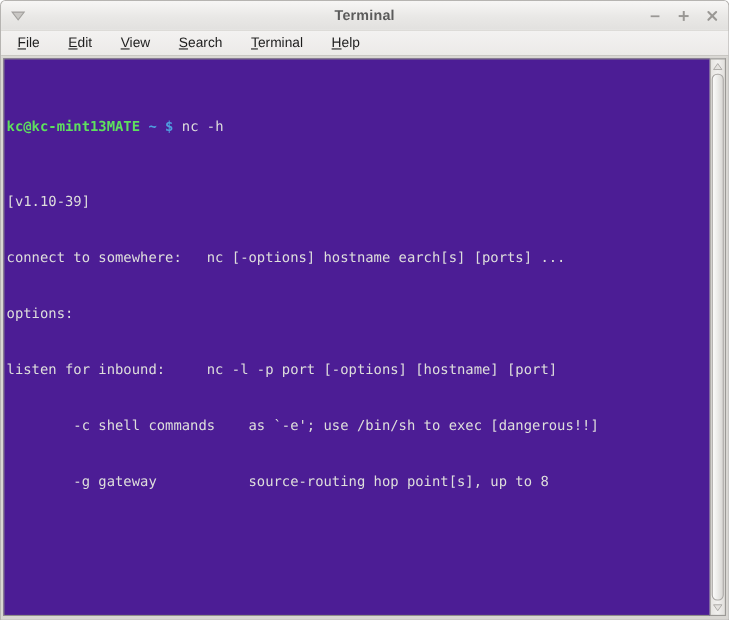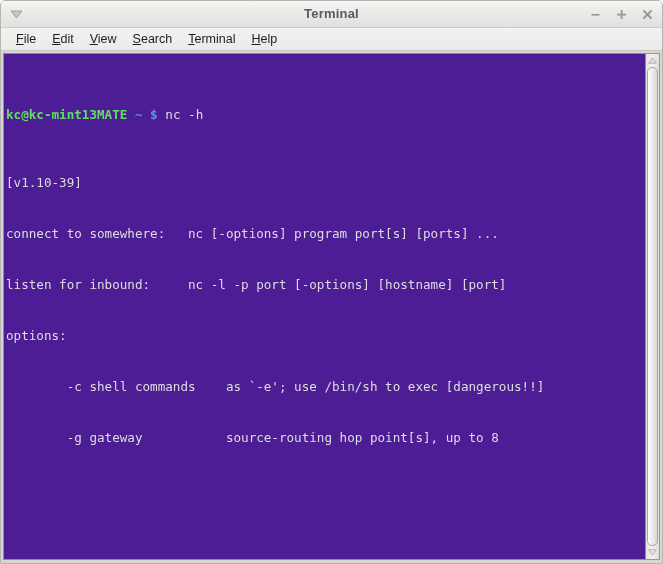--- a/index.html
+++ b/index.html
@@ -82,21 +82,21 @@
 
   
   .menubar {
     height: 22px;
     flex: 0 0 22px;
     background: linear-gradient(180deg, #f3f2f1 0%, #eceae8 100%);
     border-bottom: 1px solid #c8c6c2;
     display: flex;
     align-items: center;
     padding-left: 8px;
-    gap: 2px;
+    gap: 12px;
   }
   .menu-item {
     font-size: 12.5px;
     color: #1d1d1d;
     padding: 2px 7px 2px 7px;
     cursor: default;
     white-space: nowrap;
     user-select: none;
   }
   .menu-item u { text-decoration: underline; }
@@ -215,23 +215,23 @@
   </div>
 
   <div class="term-wrap">
 
     <div class="term-screen">
       <div class="term-text">
 
         <div class="term-line"><span class="c-green">kc@kc-mint13MATE</span><span> </span><span class="c-blue">~</span><span> </span><span class="c-blue">$</span><span> </span><span>nc -h</span></div>
 
         <div class="term-line">[v1.10-39]</div>
-        <div class="term-line">connect to somewhere:   nc [-options] program port[s] [ports] ...</div>
+        <div class="term-line">connect to somewhere:   nc [-options] hostname earch[s] [ports] ...</div>
+        <div class="term-line">options:</div>
         <div class="term-line">listen for inbound:     nc -l -p port [-options] [hostname] [port]</div>
-        <div class="term-line">options:</div>
         <div class="term-line">        -c shell commands    as `-e'; use /bin/sh to exec [dangerous!!]</div>
         <div class="term-line">        -g gateway           source-routing hop point[s], up to 8</div>
         
         
         
         
         
         
         
         

